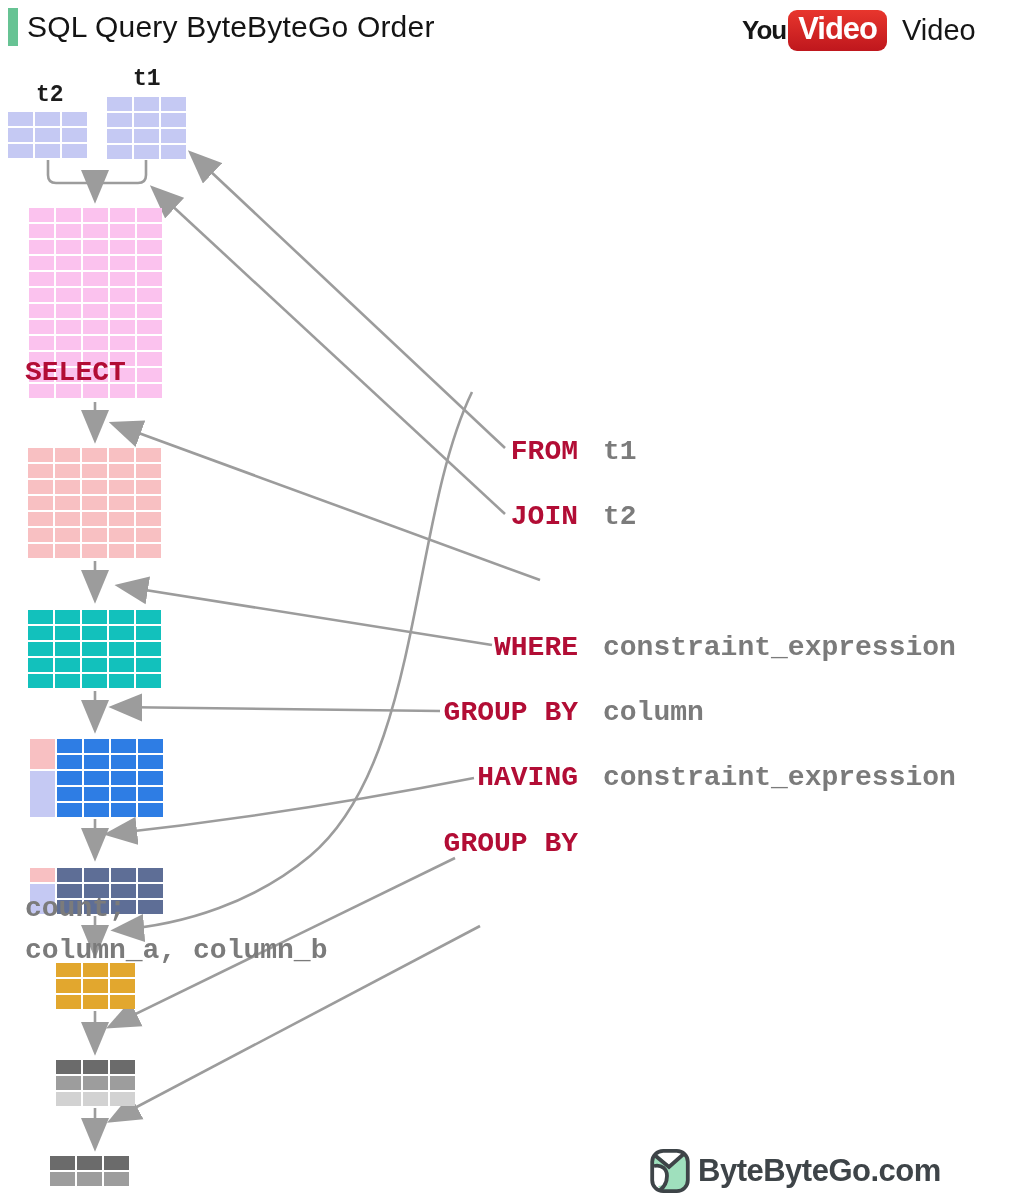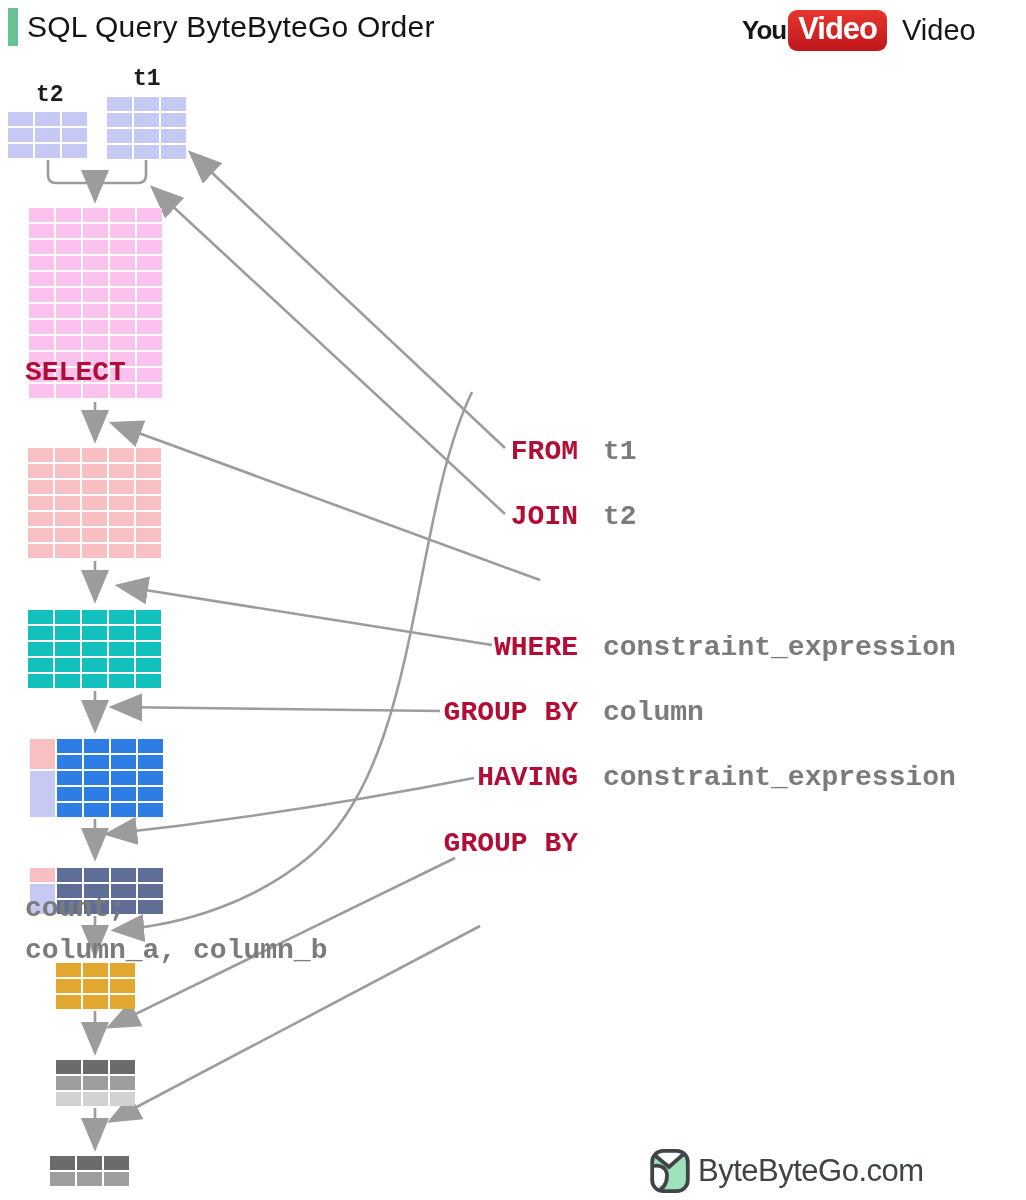--- a/index.html
+++ b/index.html
@@ -30,21 +30,21 @@
   .sql-line{position:absolute;left:0;width:1026px;display:flex;align-items:baseline;
             font-family:"Liberation Mono",monospace;font-size:28px;line-height:34px;}
   .sql-kw{flex:0 0 578px;text-align:right;color:#b20d35;font-weight:700;white-space:pre;}
   .sql-arg{margin-left:25px;color:#7b7b7b;font-weight:600;white-space:pre;}
 
   
   #arrow-layer{position:absolute;left:0;top:0;}
 
   
   .brand{position:absolute;left:650px;top:1148px;display:flex;align-items:center;gap:8px;}
-  .brand-text{font-size:31px;font-weight:400;color:#3e4448;letter-spacing:-.5px;}
+  .brand-text{font-size:31px;font-weight:700;color:#3e4448;letter-spacing:-.5px;}
 </style>
 </head>
 <body>
 
 <div class="canvas">
 
   <div class="title-wrap">
     <div class="accent-bar"></div>
     <div class="page-title">SQL Query ByteByteGo Order</div>
   </div>

